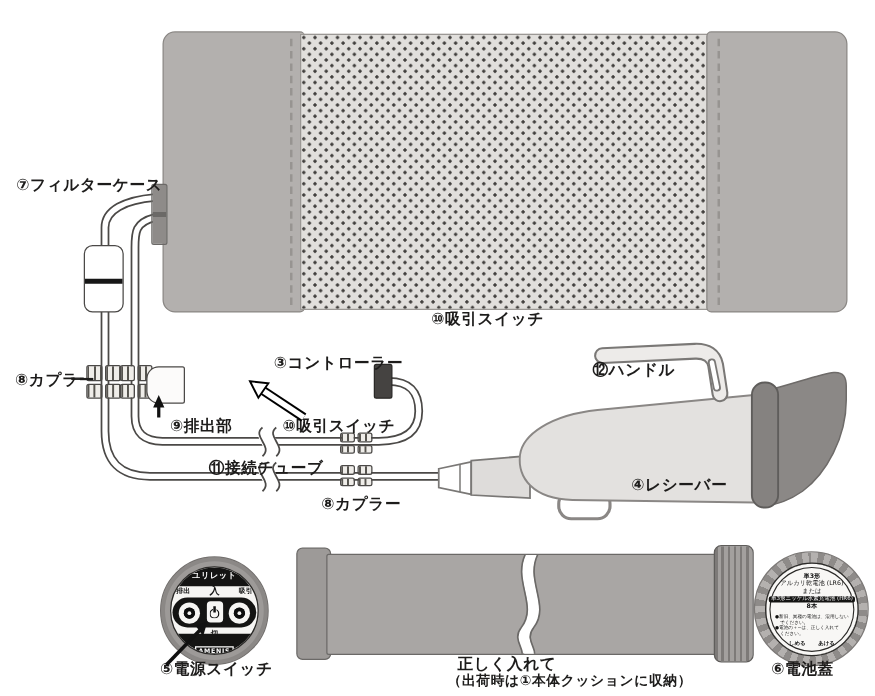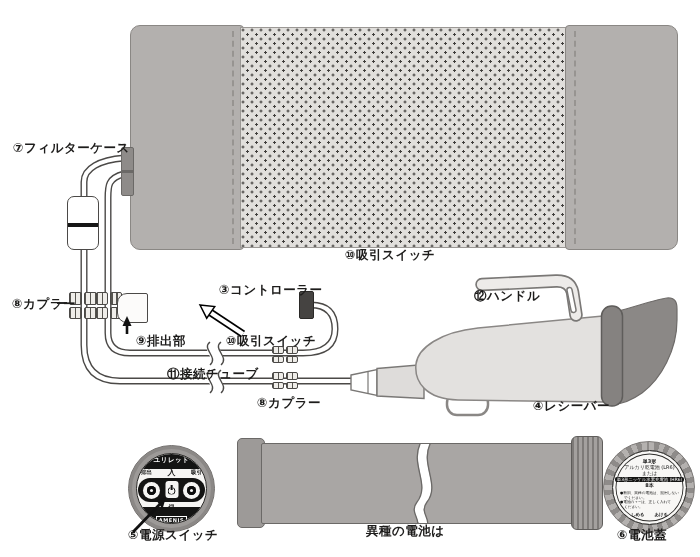--- a/index.html
+++ b/index.html
@@ -266,23 +266,24 @@
 
   <div class="lbl" style="left:13px;top:140px;">⑦フィルターケース</div>
   <div class="lbl" style="left:12px;top:296px;">⑧カプラー</div>
   <div class="lbl" style="left:345px;top:247px;">⑩吸引スイッチ</div>
   <div class="lbl" style="left:175px;top:282px;margin-left:44px;">③コントローラー</div>
   <div class="lbl" style="left:136px;top:333px;">⑨排出部</div>
   <div class="lbl" style="left:226px;top:333px;">⑩吸引スイッチ</div>
   <div class="lbl" style="left:122px;top:366px;margin-left:45px;">⑪接続チューブ</div>
   <div class="lbl" style="left:257px;top:395px;">⑧カプラー</div>
   <div class="lbl" style="left:474px;top:288px;">⑫ハンドル</div>
-  <div class="lbl" style="left:505px;top:398px;margin-left:28px;">④レシーバー</div>
+  <div class="lbl" style="left:505px;top:380px;">④レシーバー</div>
   <div class="lbl" style="left:128px;top:527px;text-align:right;">⑤電源スイッチ</div>
-  <div class="lbl" style="left:366px;top:523px;">異種の電池は</div>
+  <div class="lbl" style="left:366px;top:523px;">正しく入れて</div>
+  <div class="lbl small" style="left:358px;top:537px;">（出荷時は①本体クッションに収納）</div>
   <div class="lbl" style="left:617px;top:527px;text-align:center;">⑥電池蓋</div>
 
   <svg id="arrow-layer" width="700" height="557" viewBox="0 0 700 557" style="pointer-events:none;">
     <g>
       <path d="M127,334 L127,323" stroke="#111" stroke-width="2.6"></path>
       <path d="M127,316 L122.5,326 L131.5,326 Z" fill="#111"></path>
     </g>
     <g>
       <path d="M243,334 L209,311.5" stroke="#000" stroke-width="7.5"></path>
       <path d="M243,334 L209,311.5" stroke="#fff" stroke-width="4.4"></path>

